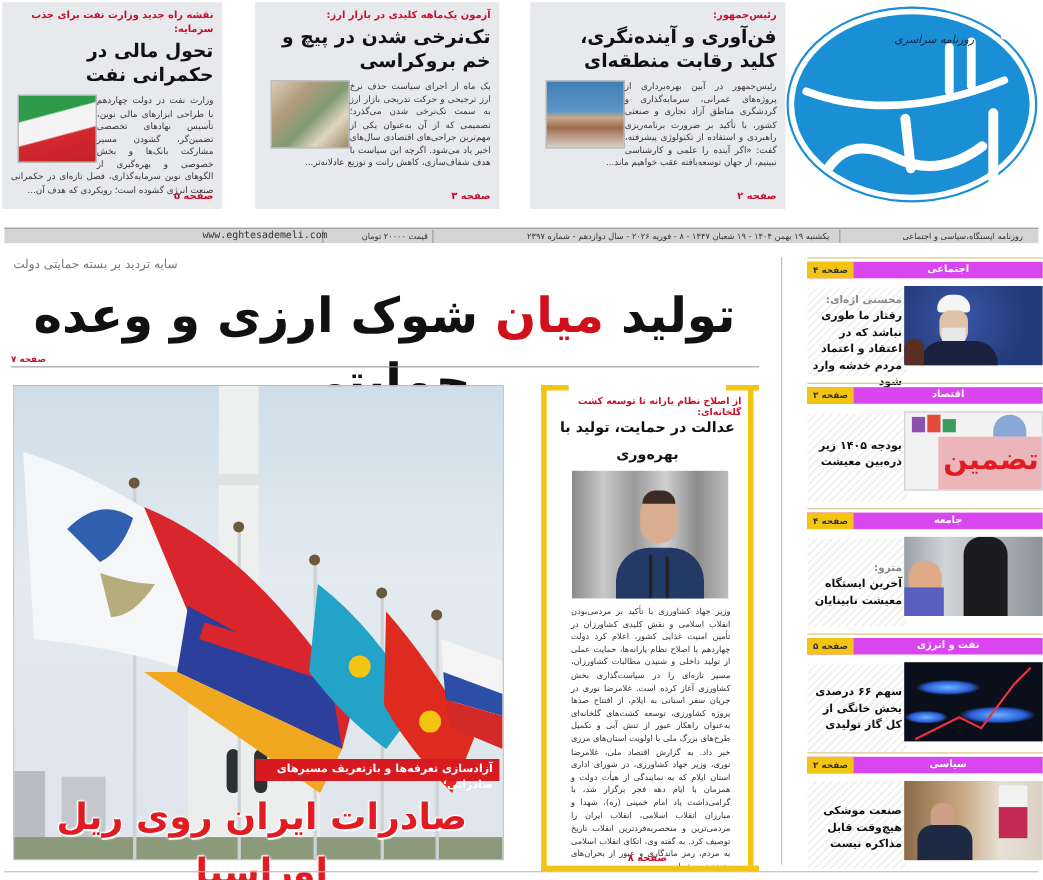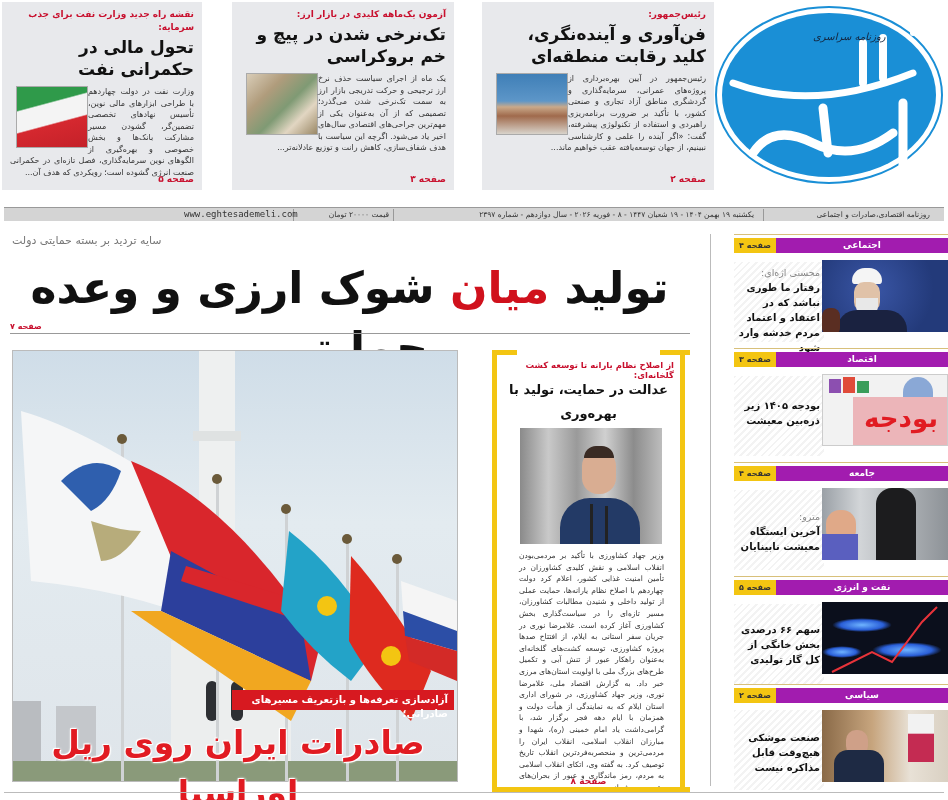--- a/index.html
+++ b/index.html
@@ -43,27 +43,27 @@
   .ybox-botbar { position: absolute; left: 492px; top: 787px; width: 198px; height: 5px; background: #f3c512; }
   .ybox .kicker { position: absolute; top: 10px; right: 6px; left: 6px; font-size: 8.5px; color: #c8102e; font-weight: bold; text-align: right; }
   .ybox .title { position: absolute; top: 28px; right: 6px; left: 6px; font-size: 13px; font-weight: bold; text-align: center; line-height: 24px; color: #111; }
   .ybox .photo { position: absolute; top: 78px; left: 23px; width: 142px; height: 116px; background: linear-gradient(90deg, #8a8a8a 0%, #c9c9c9 20%, #9a9a9a 40%, #d0d0d0 60%, #8c8c8c 80%, #bdbdbd 100%); overflow: hidden; }
   .ybox .body { position: absolute; top: 200px; left: 22px; right: 16px; font-size: 7.5px; line-height: 11.6px; color: #333; text-align: justify; }
   .ybox .pageref { position: absolute; bottom: 6px; left: 0; right: 0; text-align: center; font-size: 9px; color: #c8102e; font-weight: bold; }
 
   
   .sidebar-rule { position: absolute; left: 710px; top: 234px; width: 1px; height: 552px; background: #bbb; }
   .sec { position: absolute; left: 734px; width: 214px; height: 112px; }
-  .sec .bar { position: absolute; top: 6px; left: 0; right: 0; height: 15px; background: #a21caf; }
+  .sec .bar { position: absolute; top: 6px; left: 0; right: 0; height: 15px; background: #d946ef; }
   .sec .bar .pg { position: absolute; left: 0; top: 0; width: 42px; height: 15px; background: #f3c512; color: #333; font-size: 8px; font-weight: bold; text-align: center; line-height: 15px; }
   .sec .bar .name { position: absolute; left: 42px; right: 0; top: 0; height: 15px; color: #fff; font-size: 9px; font-weight: bold; text-align: center; line-height: 15px; }
   .sec .toprule { position: absolute; top: 2px; left: 0; right: 0; height: 1px; background: #d8c07a; }
   .sec .img { position: absolute; top: 28px; left: 88px; width: 126px; height: 72px; overflow: hidden; }
   .sec .txt { position: absolute; top: 34px; left: -4px; width: 90px; text-align: right; }
-  .sec .txt .pre { font-size: 9.5px; color: #888; line-height: 14px; }
+  .sec .txt .pre { font-size: 9.5px; color: #888; line-height: 14px; font-weight: bold; }
   .sec .txt .t { font-size: 10px; font-weight: bold; color: #111; line-height: 15px; }
   .hatch { position: absolute; left: 734px; width: 90px; height: 80px; background: repeating-linear-gradient(135deg, #f3f3f3 0 2px, #ffffff 2px 5px); }
 
   .bottom-rule { position: absolute; top: 792px; left: 4px; right: 4px; height: 1px; background: #bbb; }
 </style>
 </head>
 <body>
 
 <div class="teaser" style="left:482px; width:232px;">
   <div class="kicker">رئیس‌جمهور:</div>
@@ -103,21 +103,21 @@
     <path d="M150 40 L150 80 M170 35 L170 75" stroke="#fff" stroke-width="8" stroke-linecap="round"></path>
     <path d="M40 150 Q 60 120 100 140 Q 140 160 180 130" stroke="#fff" stroke-width="9" fill="none" stroke-linecap="round"></path>
     <path d="M190 100 L190 170 M110 105 L115 150" stroke="#fff" stroke-width="9" stroke-linecap="round"></path>
     <circle cx="200" cy="30" r="3" fill="#fff"></circle>
   </svg>
   <div class="abs" style="top:28px; left:100px; color:#13253e; font-size:10px; font-style:italic;">روزنامه سراسری</div>
   <div class="abs" style="top:80px; left:40px; width:160px; text-align:left; color:rgba(255,255,255,0); font-size:34px; font-weight:bold;">اقتصاد ملی</div>
 </div>
 
 <div class="strip">
-  <span style="right:14px;">روزنامه اقتصادی،صادرات و اجتماعی</span>
+  <span style="right:14px;">روزنامه ایستگاه،سیاسی و اجتماعی</span>
   <div class="sep" style="right:180px;"></div>
   <span style="right:190px;">یکشنبه ۱۹ بهمن ۱۴۰۴ - ۱۹ شعبان ۱۴۴۷ - ۸ - فوریه ۲۰۲۶ - سال دوازدهم - شماره ۲۳۹۷</span>
   <div class="sep" style="right:550px;"></div>
   <span style="right:555px;">قیمت ۲۰۰۰۰ تومان</span>
   <div class="sep" style="right:650px;"></div>
   <span style="left:180px; font-family:'DejaVu Sans Mono', monospace; font-size:9px; top:1px;">www.eghtesademeli.com</span>
 </div>
 
 <div class="subhead">سایه تردید بر بسته حمایتی دولت</div>
 <div class="headline">
@@ -220,21 +220,21 @@
   <div class="bar">
     <div class="pg">صفحه ۳</div>
     <div class="name">اقتصاد</div>
   </div>
   <div class="img" style="background:#f2f2f2; border:1px solid #ccc;">
     <div class="abs" style="left:6px; top:4px; width:12px; height:14px; background:#8c4fb0;"></div>
     <div class="abs" style="left:20px; top:2px; width:12px; height:16px; background:#e04b3a;"></div>
     <div class="abs" style="left:34px; top:6px; width:12px; height:12px; background:#3a9d5a;"></div>
     <div class="abs" style="left:80px; top:2px; width:30px; height:20px; background:#8aa8d6; border-radius:15px 15px 0 0;"></div>
     <div class="abs" style="left:30px; top:22px; width:96px; height:48px; background:rgba(235,170,175,0.85);"></div>
-    <div class="abs" style="left:30px; top:28px; width:96px; text-align:center; color:#e11b22; font-size:26px; font-weight:bold;">بودجه</div>
+    <div class="abs" style="left:30px; top:28px; width:96px; text-align:center; color:#e11b22; font-size:26px; font-weight:bold;">تضمین</div>
   </div>
   <div class="txt" style="top:52px;">
     <div class="t">بودجه ۱۴۰۵ زیر ذره‌بین معیشت</div>
   </div>
 </div>
 
 <div class="hatch" style="top:490px;"></div>
 <div class="sec" style="top:460px;">
   <div class="toprule"></div>
   <div class="bar">

